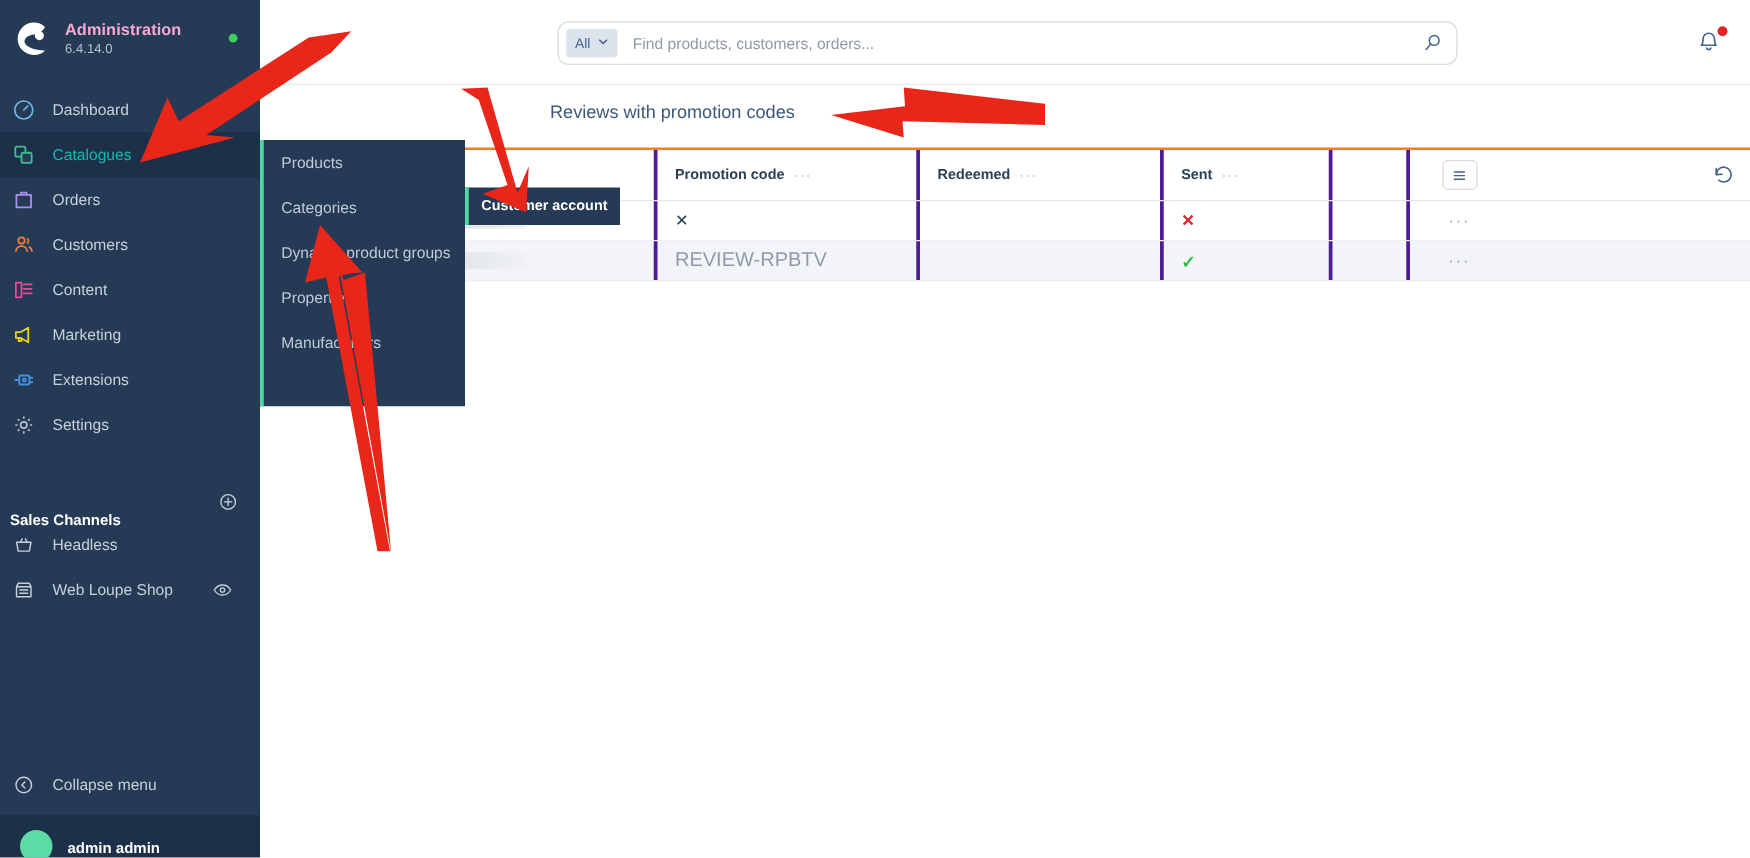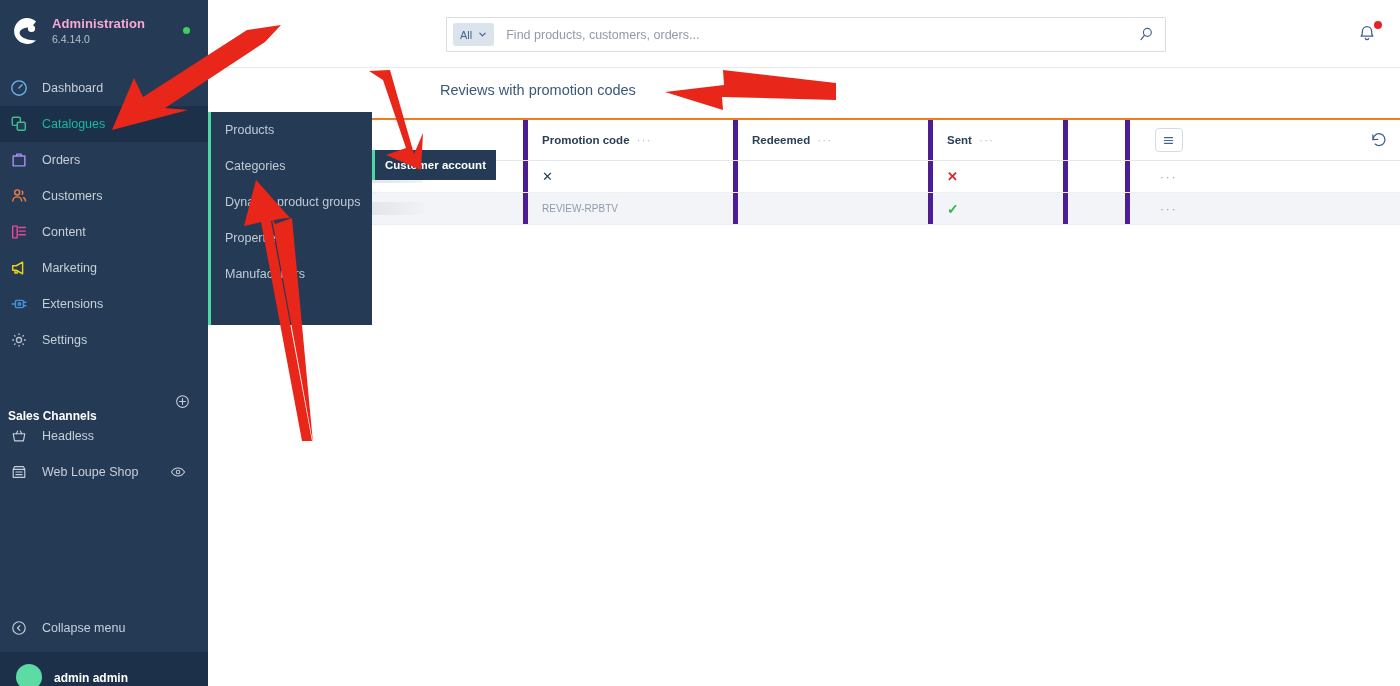--- a/index.html
+++ b/index.html
@@ -84,21 +84,21 @@
   }
 
   
   .topbar {
     position: absolute; left: 208px; top: 0; right: 0; height: 68px;
     background: #ffffff; border-bottom: 1px solid #e6eaef;
     display: flex; align-items: center;
   }
   .search-wrap {
     position: absolute; left: 238px; top: 17px; width: 720px; height: 35px;
-    border: 1px solid #d8dde3; border-radius: 1px; background: #fff;
+    border: 1px solid #d8dde3; border-radius: 9px; background: #fff;
     display: flex; align-items: center; padding: 0 10px 0 6px;
   }
   .search-scope {
     background: #dbe3ed; color: #45678f; font-size: 11px;
     border-radius: 3px; height: 23px; padding: 0 7px;
     display: flex; align-items: center; gap: 6px; cursor: pointer;
   }
   .search-input {
     flex: 1 1 auto; border: none; outline: none; margin-left: 12px;
     font-size: 12.5px; color: #3e4f63; font-family: "Liberation Sans", sans-serif;
@@ -136,21 +136,21 @@
     background: #fff;
   }
   .cell { position: relative; display: flex; align-items: center; }
   .c-sel   { width: 45px; }
   .c-name  { width: 270px; }
   .c-promo { width: 210px; }
   .c-red   { width: 195px; }
   .c-sent  { width: 135px; }
   .c-blank { width: 62px; }
   .c-act   { width: 82px; justify-content: center; }
-  .vline { border-left: 5px solid #4c1d95; }
+  .vline { border-left: 3px solid #4c1d95; }
 
   .th-label {
     font-size: 11.5px; font-weight: bold; color: #2b4055;
     padding-left: 14px;
   }
   .th-dots { color: #b9c2cc; font-size: 12px; margin-left: 7px; letter-spacing: 1px; }
 
   .grid-row { display: flex; height: 32px; border-bottom: 1px solid #eceff2; }
   .grid-row.alt { background: #f2f4f7; }
 
@@ -158,21 +158,21 @@
     width: 23px; height: 23px; border-radius: 50%; background: #ec4899;
     color: #fff; font-size: 9px; font-weight: bold;
     display: flex; align-items: center; justify-content: center;
     margin-left: 15px; flex: 0 0 23px;
   }
   .redact {
     height: 13px; margin-left: 7px; border-radius: 2px;
     background: linear-gradient(90deg,#e9ecef 0%, #e3e6ea 55%, #f0f2f4 100%);
   }
   .redact-pink { width: 3px; height: 17px; background: #f8c2da; margin-left: 9px; border-radius: 1px; }
-  .cell-text { font-size: 10px; color: #8e9bab; padding-left: 14px; }
+  .cell-text { font-size: 16px; color: #8e9bab; padding-left: 14px; }
   .cell-x-dark { font-size: 13px; color: #2b4055; padding-left: 14px; }
   .mark-x { color: #e0242a; font-size: 13px; padding-left: 14px; font-weight: bold; }
   .mark-ok { color: #30bb47; font-size: 14px; padding-left: 14px; font-weight: bold; }
   .row-dots { color: #9aa7b4; font-size: 13px; letter-spacing: 1.5px; cursor: pointer; }
 
   .list-btn {
     width: 28px; height: 24px; border: 1px solid #d5dbe2; border-radius: 4px;
     display: flex; align-items: center; justify-content: center; cursor: pointer;
     background: #fff;
   }

